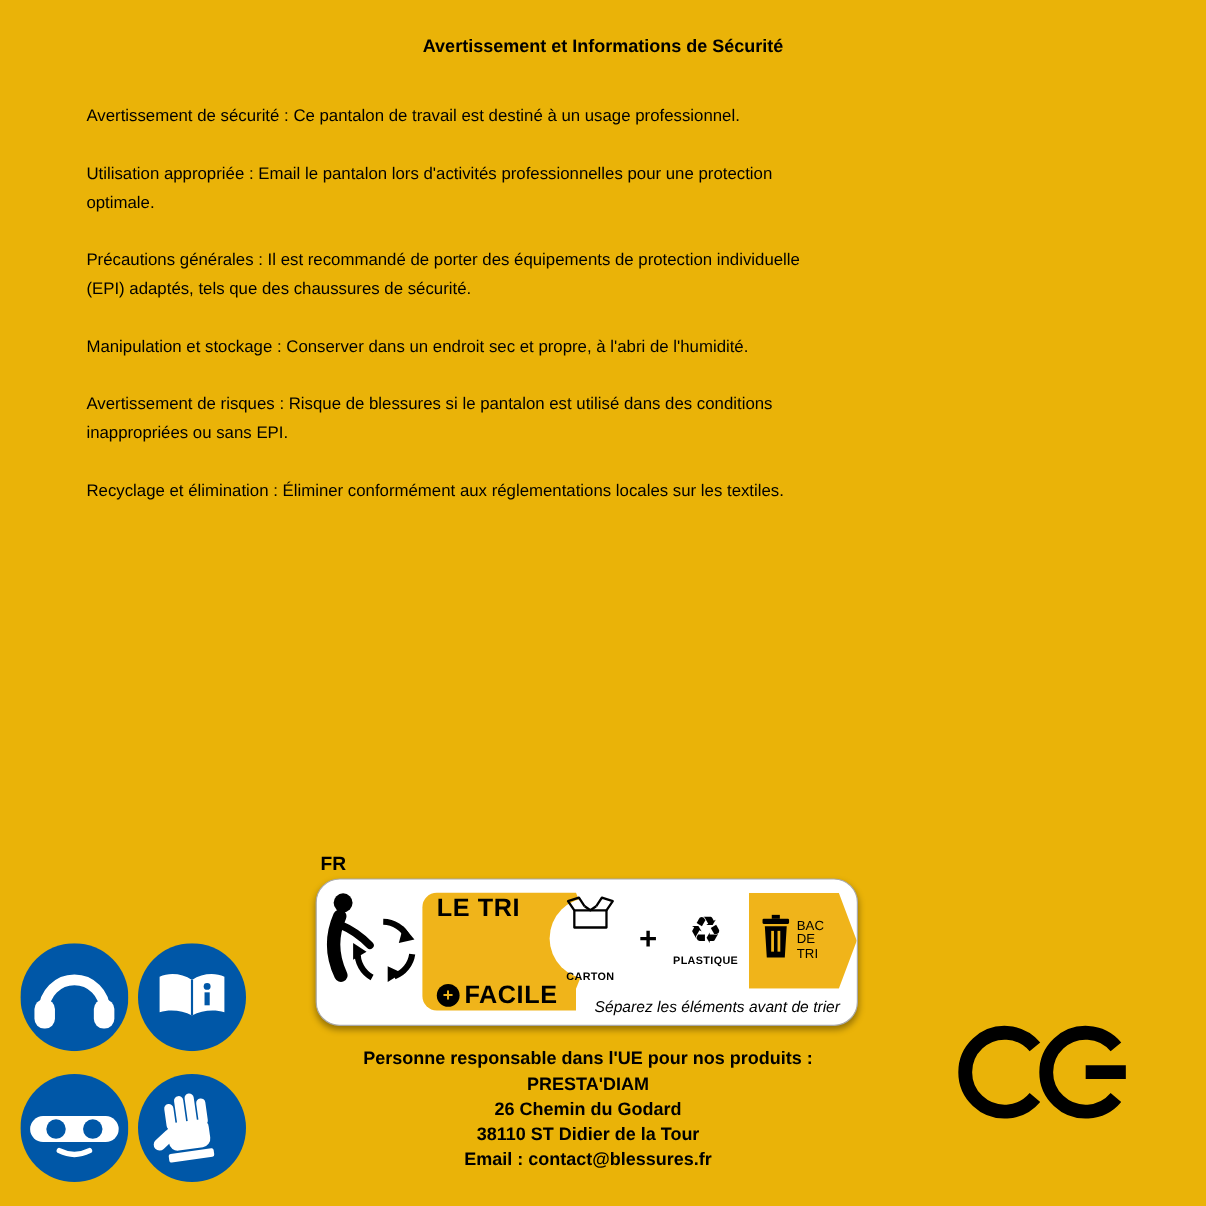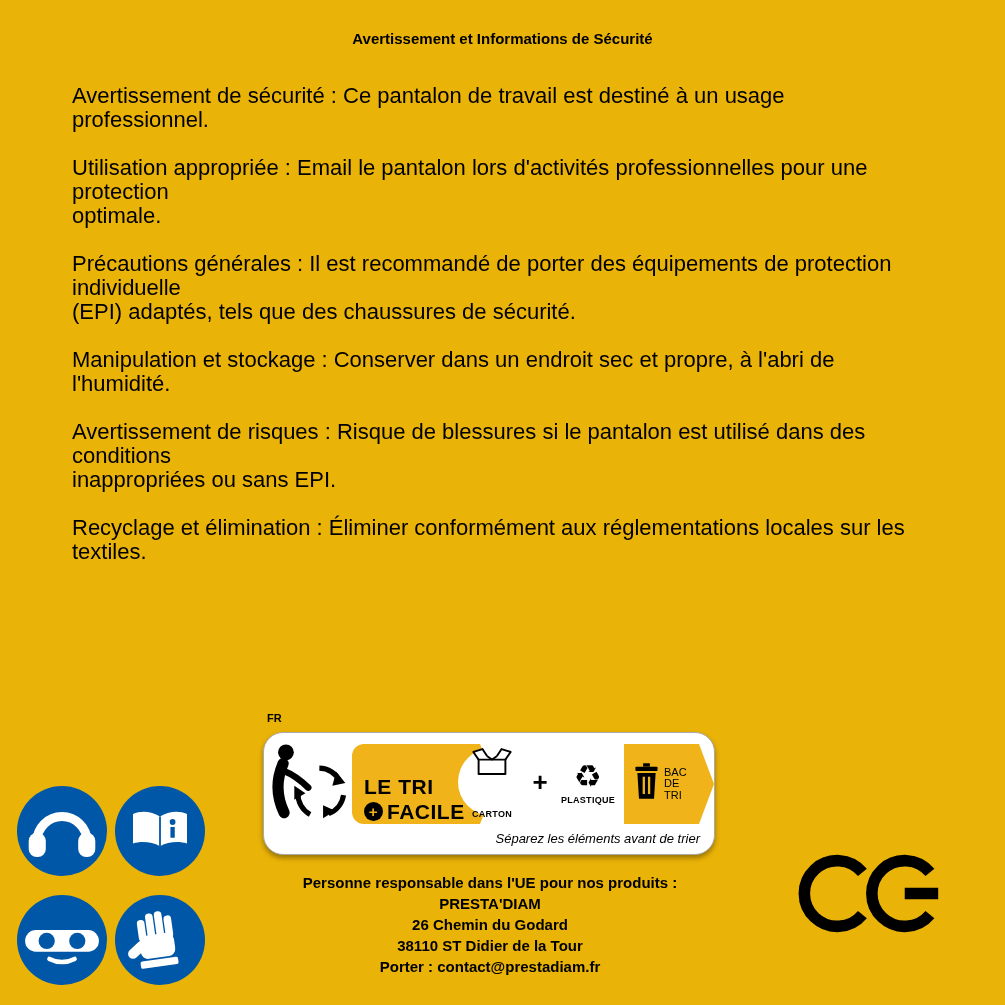--- a/index.html
+++ b/index.html
@@ -11,37 +11,37 @@
   .page{
     position:relative;width:1005px;height:1005px;background:#eab308;
     font-family:"Liberation Sans", sans-serif;color:#000;overflow:hidden;
   }
   .title{
     position:absolute;top:30px;left:0;width:100%;text-align:center;
     font-size:15px;font-weight:bold;
   }
   .body-text{
     position:absolute;top:84px;left:72px;width:850px;
-    font-size:22px;line-height:24px;
+    font-size:14px;line-height:24px;
   }
   .paragraph{margin:0 0 24px 0;}
   .pline{display:block;}
 
   
-  .fr-label{position:absolute;left:267px;top:712px;font-size:11px;font-weight:bold;}
+  .fr-label{position:absolute;left:267px;top:712px;font-size:16px;font-weight:bold;}
   .sort-banner{
     position:absolute;left:263px;top:732px;width:452px;height:123px;
     background:#fff;border:1.5px solid #a9a9a9;border-radius:20px;
     box-shadow:0 3px 5px rgba(0,0,0,0.35);
   }
   .triman{position:absolute;left:8px;top:8px;}
   .headline{
-    position:absolute;left:88px;top:11px;width:128px;height:80px;
+    position:absolute;left:88px;top:11px;width:128px;height:98px;
     background:var(--yellow);border-radius:12px 0 0 12px;
-    display:flex;flex-direction:column;justify-content:flex-end;padding-left:12px;
+    display:flex;flex-direction:column;justify-content:space-between;padding-left:12px;
   }
   .headline::after{
     content:"";position:absolute;left:100%;top:0;width:0;height:0;
     border-top:40px solid transparent;border-bottom:40px solid transparent;
     border-left:16px solid var(--yellow);
   }
   .headline-row{font-size:21px;font-weight:800;letter-spacing:.5px;display:flex;align-items:center;gap:4px;line-height:25px;}
   .plus-badge{
     display:inline-flex;width:19px;height:19px;border-radius:50%;background:#000;
     color:var(--yellow);font-size:15px;font-weight:bold;align-items:center;justify-content:center;
@@ -222,21 +222,21 @@
         <rect x="25" y="71" width="42" height="8" rx="2"></rect>
       </g>
     </svg>
   </span>
 
   <div class="responsible">
     <div>Personne responsable dans l'UE pour nos produits :</div>
     <div>PRESTA'DIAM</div>
     <div>26 Chemin du Godard</div>
     <div>38110 ST Didier de la Tour</div>
-    <div>Porter : contact@prestadiam.fr</div>
+    <div>Email : contact@blessures.fr</div>
   </div>
 
   <span class="ce-mark" role="img" aria-label="CE">
     <svg width="150" height="81" viewBox="0 0 260 140">
       <g fill="none" stroke="#000" stroke-width="20">
         <path d="M 111.7 33.4 A 57 57 0 1 0 111.7 106.6"></path>
         <path d="M 228.7 33.4 A 57 57 0 1 0 228.7 106.6"></path>
         <path d="M 185 70 H 243"></path>
       </g>
     </svg>

